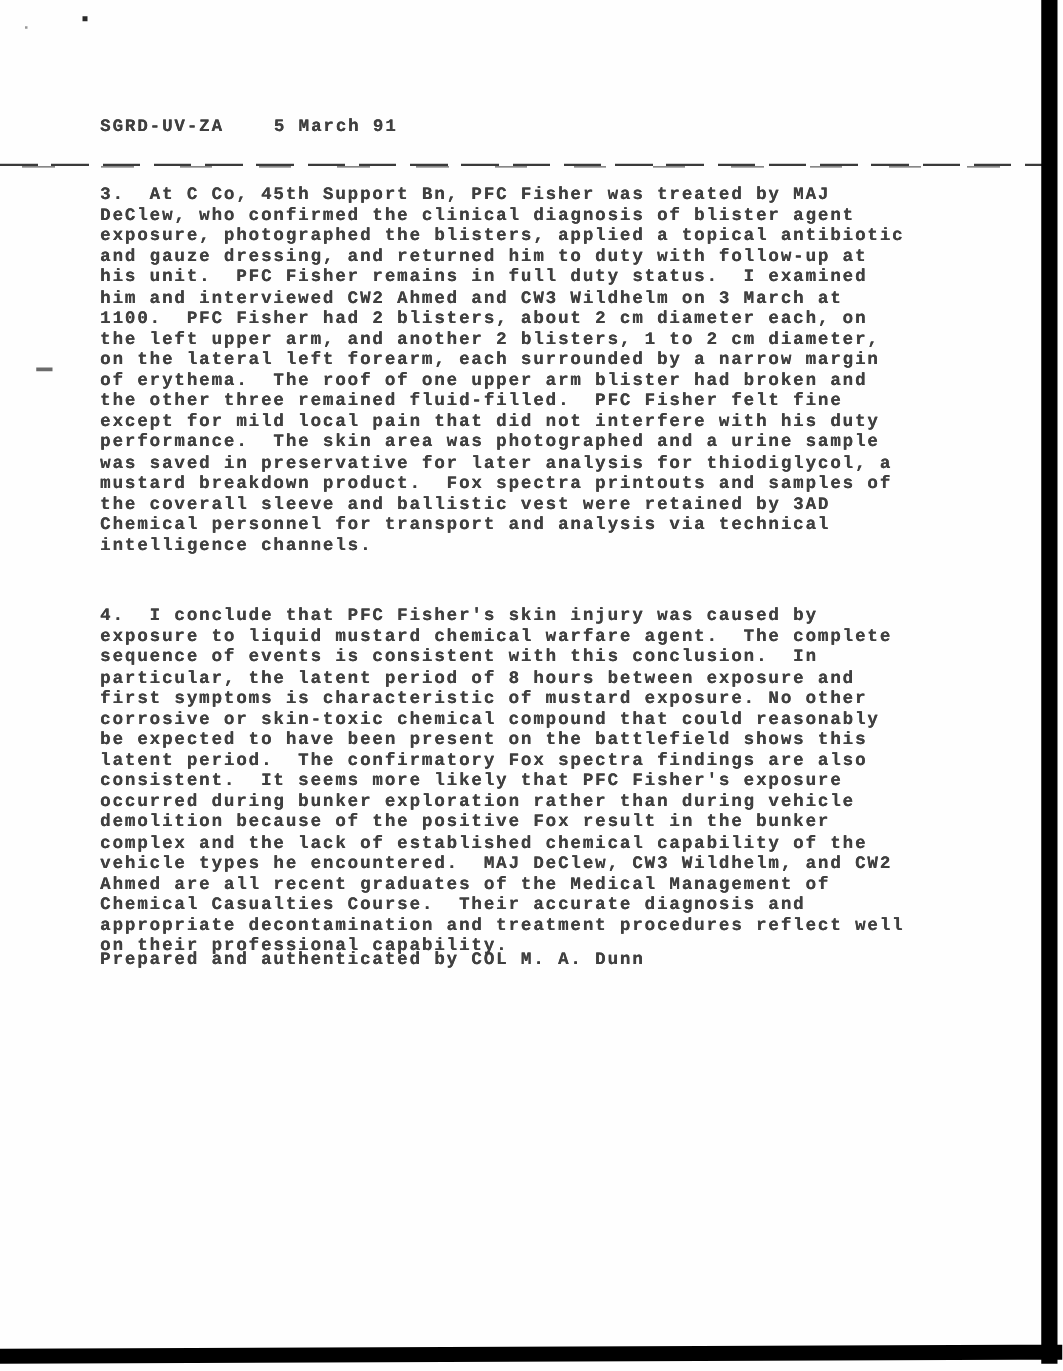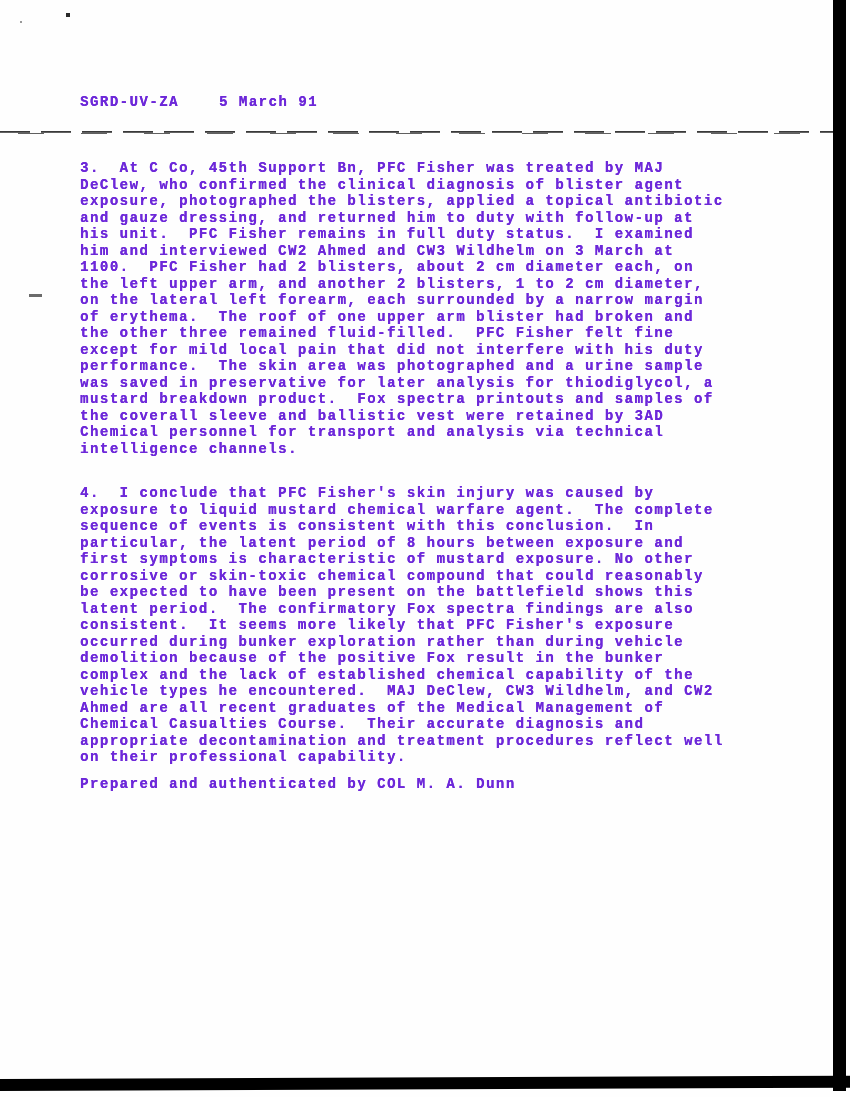--- a/index.html
+++ b/index.html
@@ -5,21 +5,21 @@
   html, body { margin: 0; padding: 0; background: #ffffff; }
 
   .page {
     position: relative;
     width: 850px;
     height: 1097px;
     background: #fefefe;
     overflow: hidden;
     font-family: "Liberation Mono", "DejaVu Sans Mono", monospace;
     font-weight: 700;
-    color: #6d28d9;
+    color: #404040;
   }
 
   .header-line {
     position: absolute;
     left: 80px;
     top: 94px;
     font-size: 14px;
     letter-spacing: 1.5px;
     line-height: 16.5px;
     white-space: pre;
@@ -43,23 +43,23 @@
 
   .body-text {
     position: absolute;
     left: 80px;
     font-size: 14px;
     letter-spacing: 1.5px;
     line-height: 16.5px;
     white-space: pre;
     text-shadow: 0.2px 0 0 currentColor;
   }
-  .para-3 { top: 160px; }
+  .para-3 { top: 148px; }
   .para-4 { top: 461px; margin-top: 24px; }
-  .footer-line { top: 776px; }
+  .footer-line { top: 760px; }
 
   .right-bar {
     position: absolute;
     left: 833px;
     top: 0;
     width: 13px;
     height: 1091px;
     background: #000000;
   }
   .bottom-bar {

